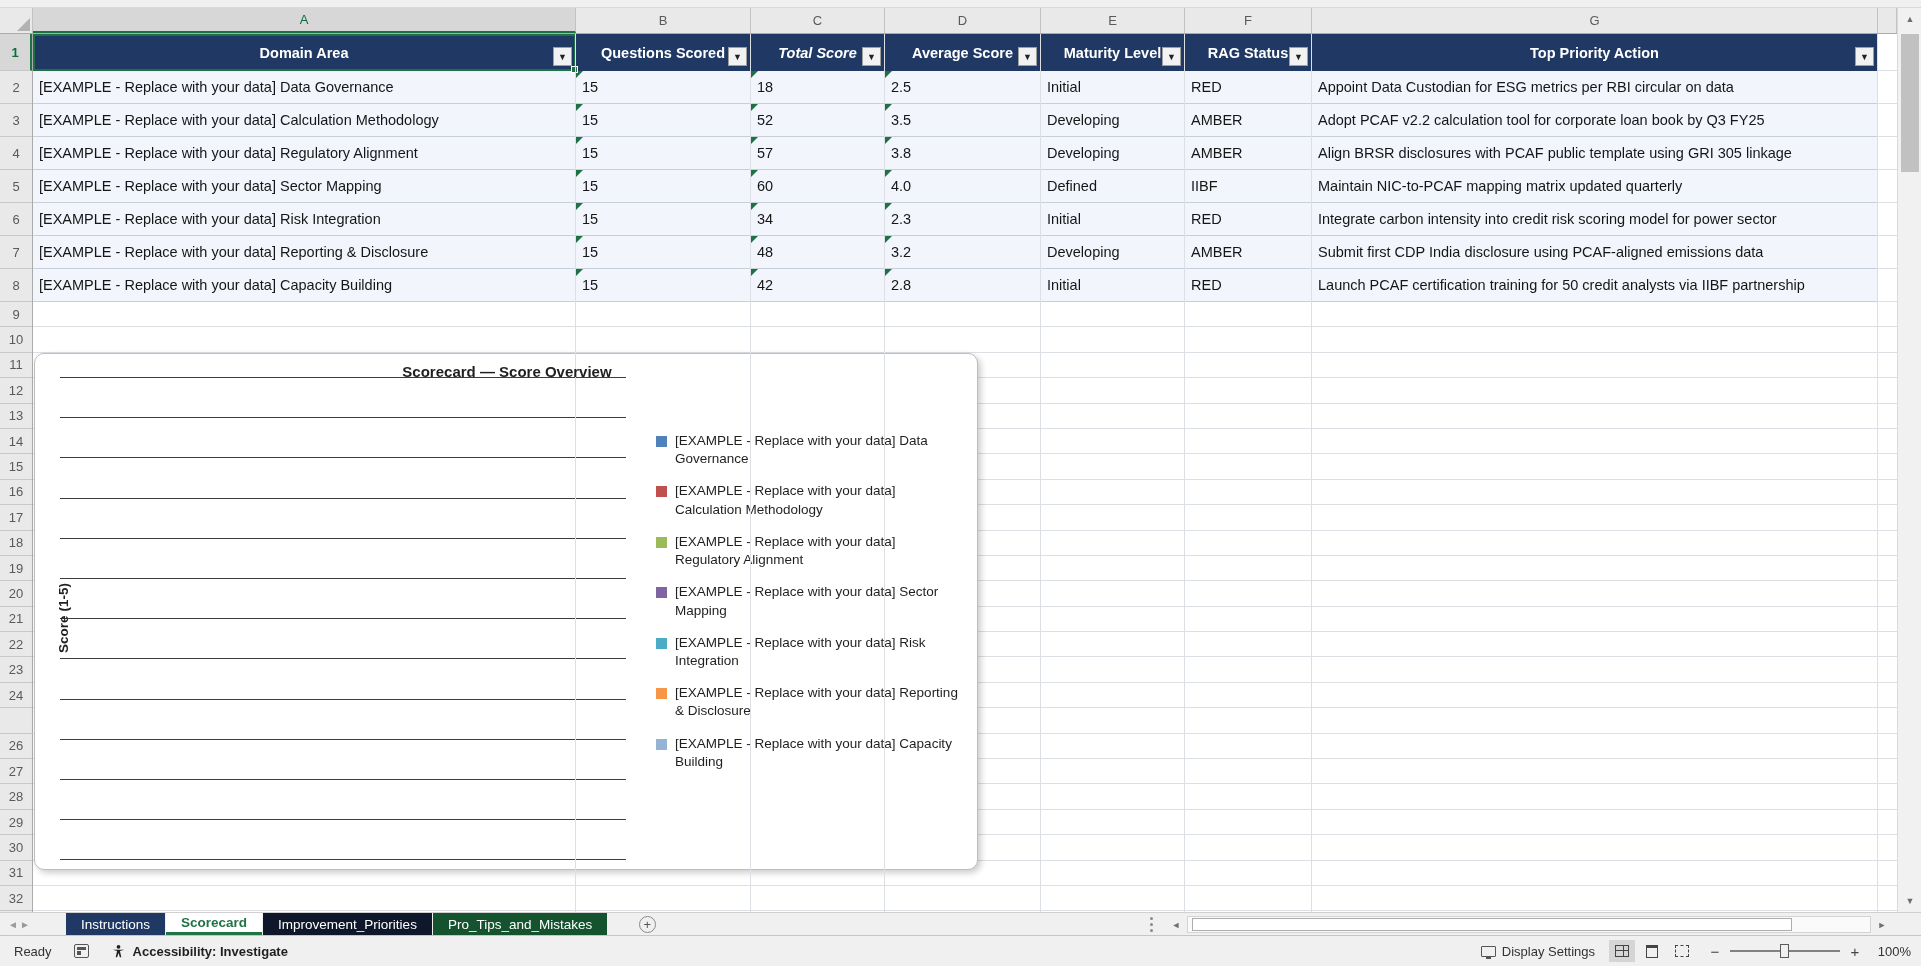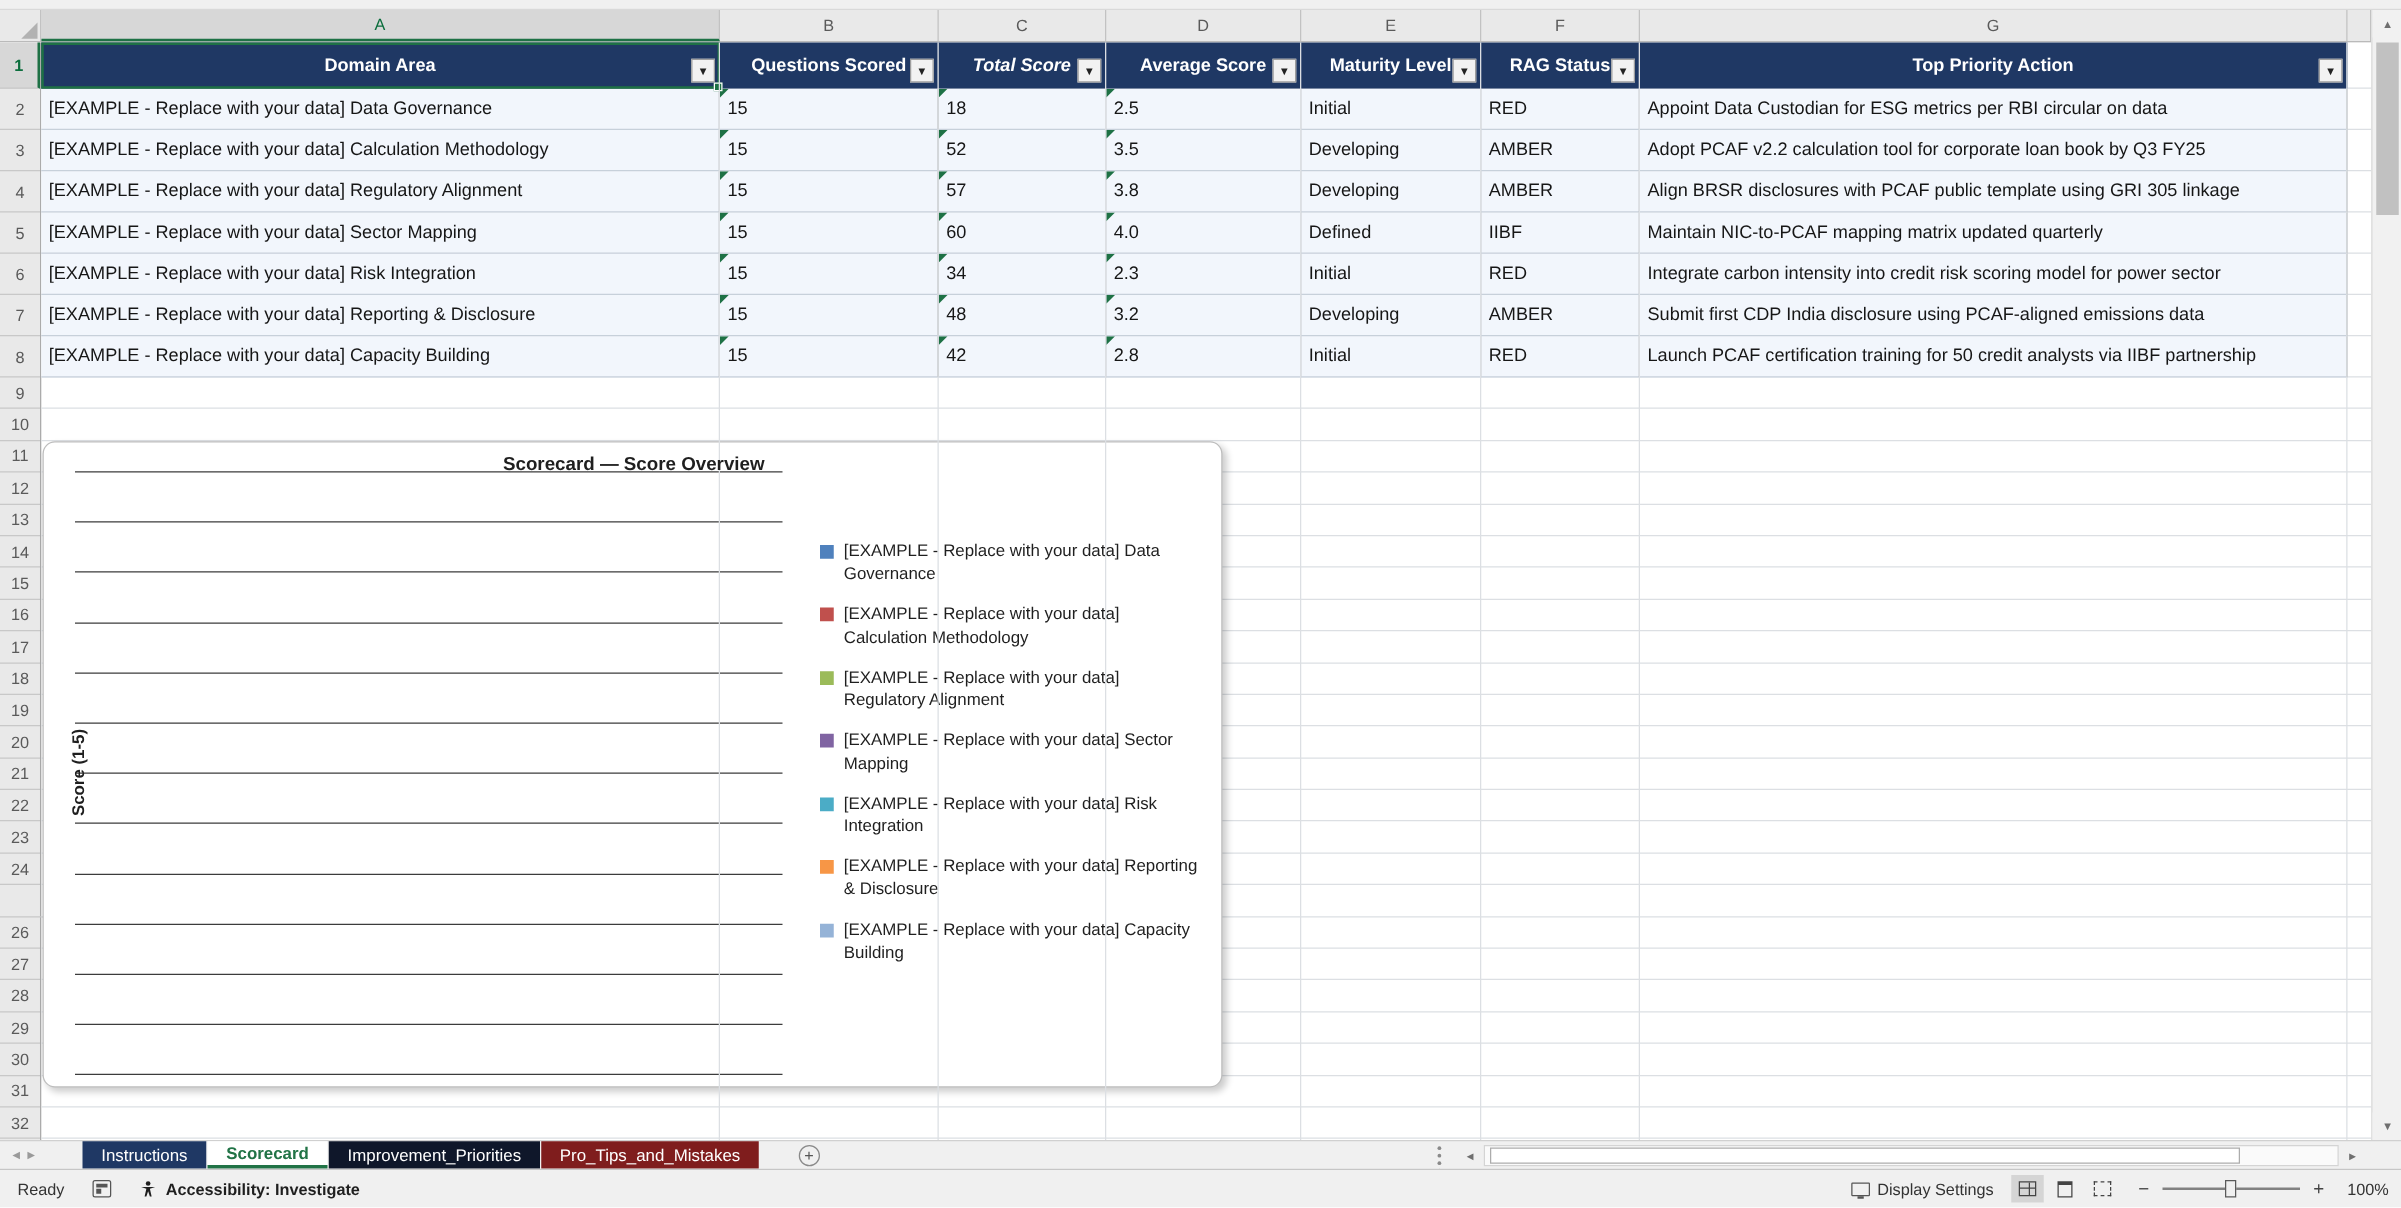--- a/index.html
+++ b/index.html
@@ -353,21 +353,21 @@
     <div class="vs-arrow" id="vs-down">▼</div>
   </div>
 
   <div id="tabbar">
     <div class="tab-nav">◄</div>
     <div class="tab-nav" style="margin-left:-14px">►</div>
     <div id="tabs">
         <div class="tab" style="background: rgb(31, 56, 100);">Instructions</div>
         <div class="tab active">Scorecard</div>
         <div class="tab" style="background: #0f172a;">Improvement_Priorities</div>
-        <div class="tab" style="background: #7f1d1d;">Pro_Tips_and_Mistakes</div>
+        <div class="tab" style="background: #14532d;">Pro_Tips_and_Mistakes</div>
       </div>
     <div id="add-sheet">
         <div class="circ">+</div>
       </div>
     <div id="splitter">
         <div class="dot"></div>
         <div class="dot"></div>
         <div class="dot"></div>
         <div class="dot"></div>
       </div>

